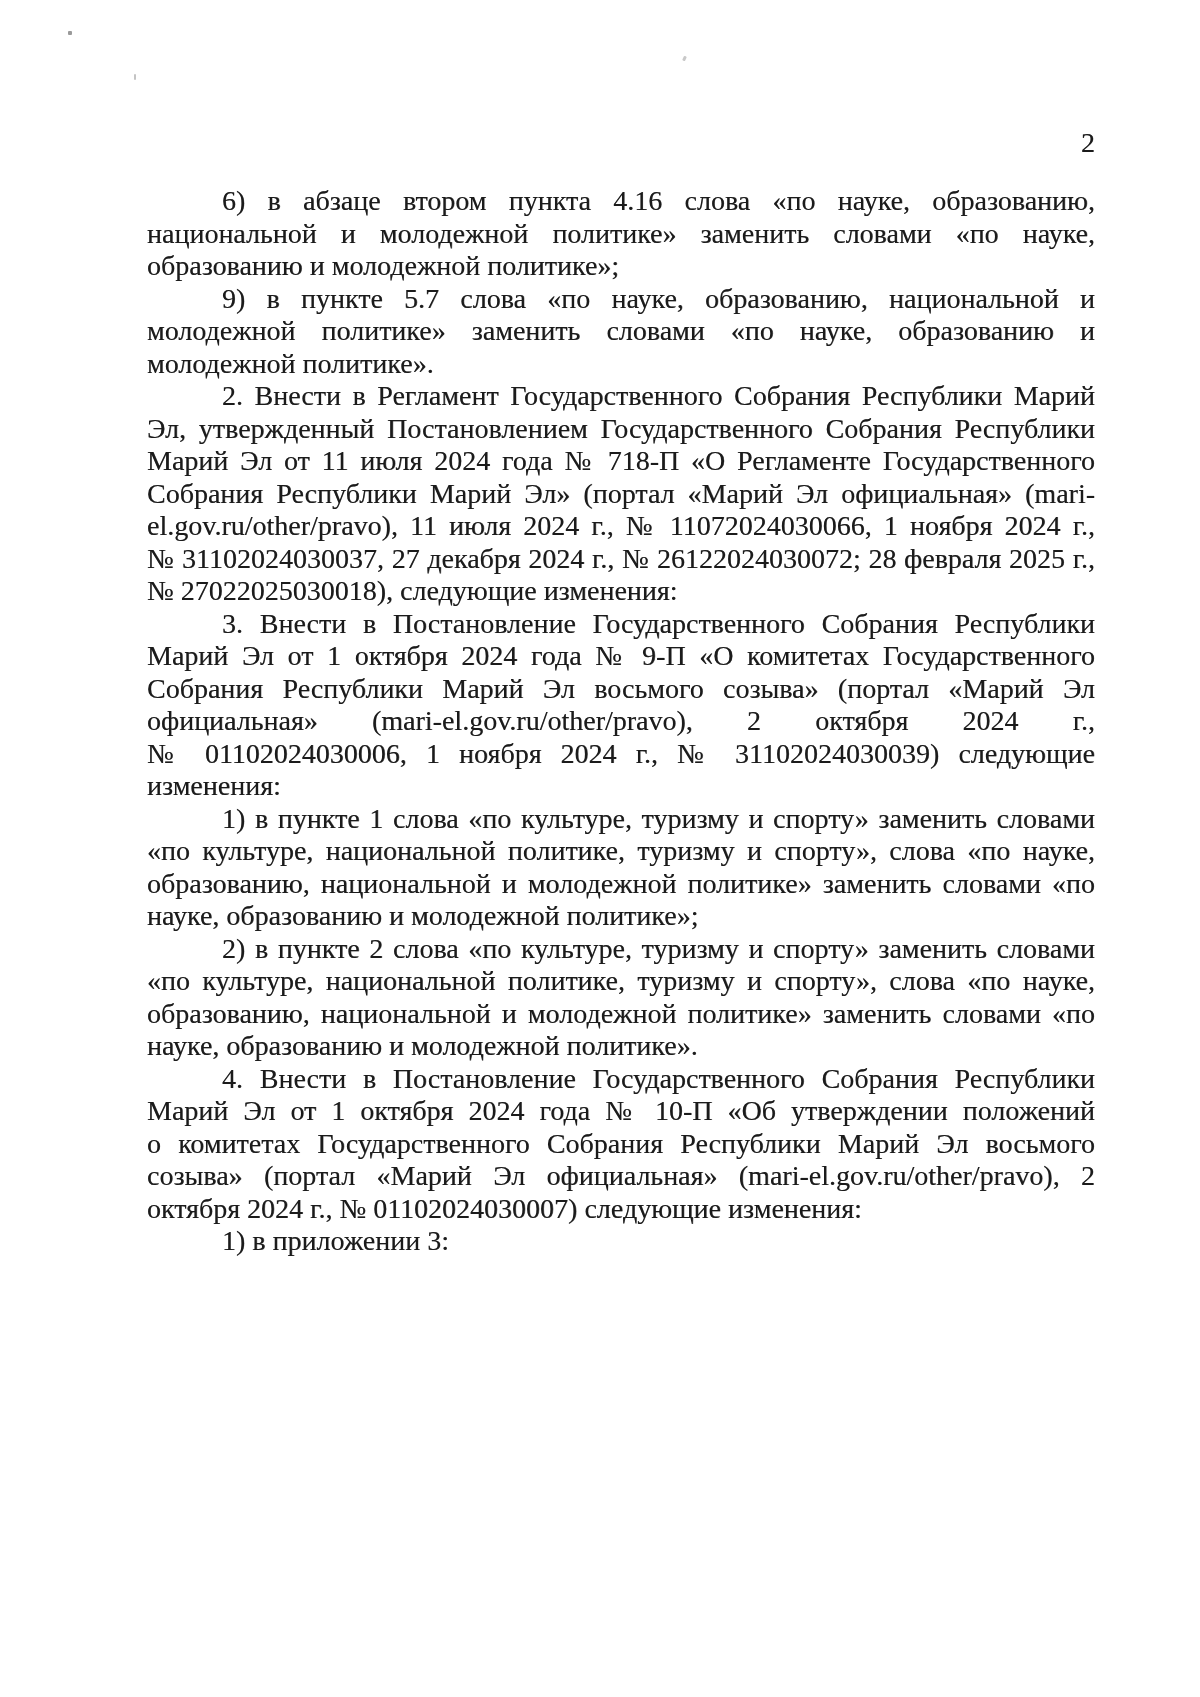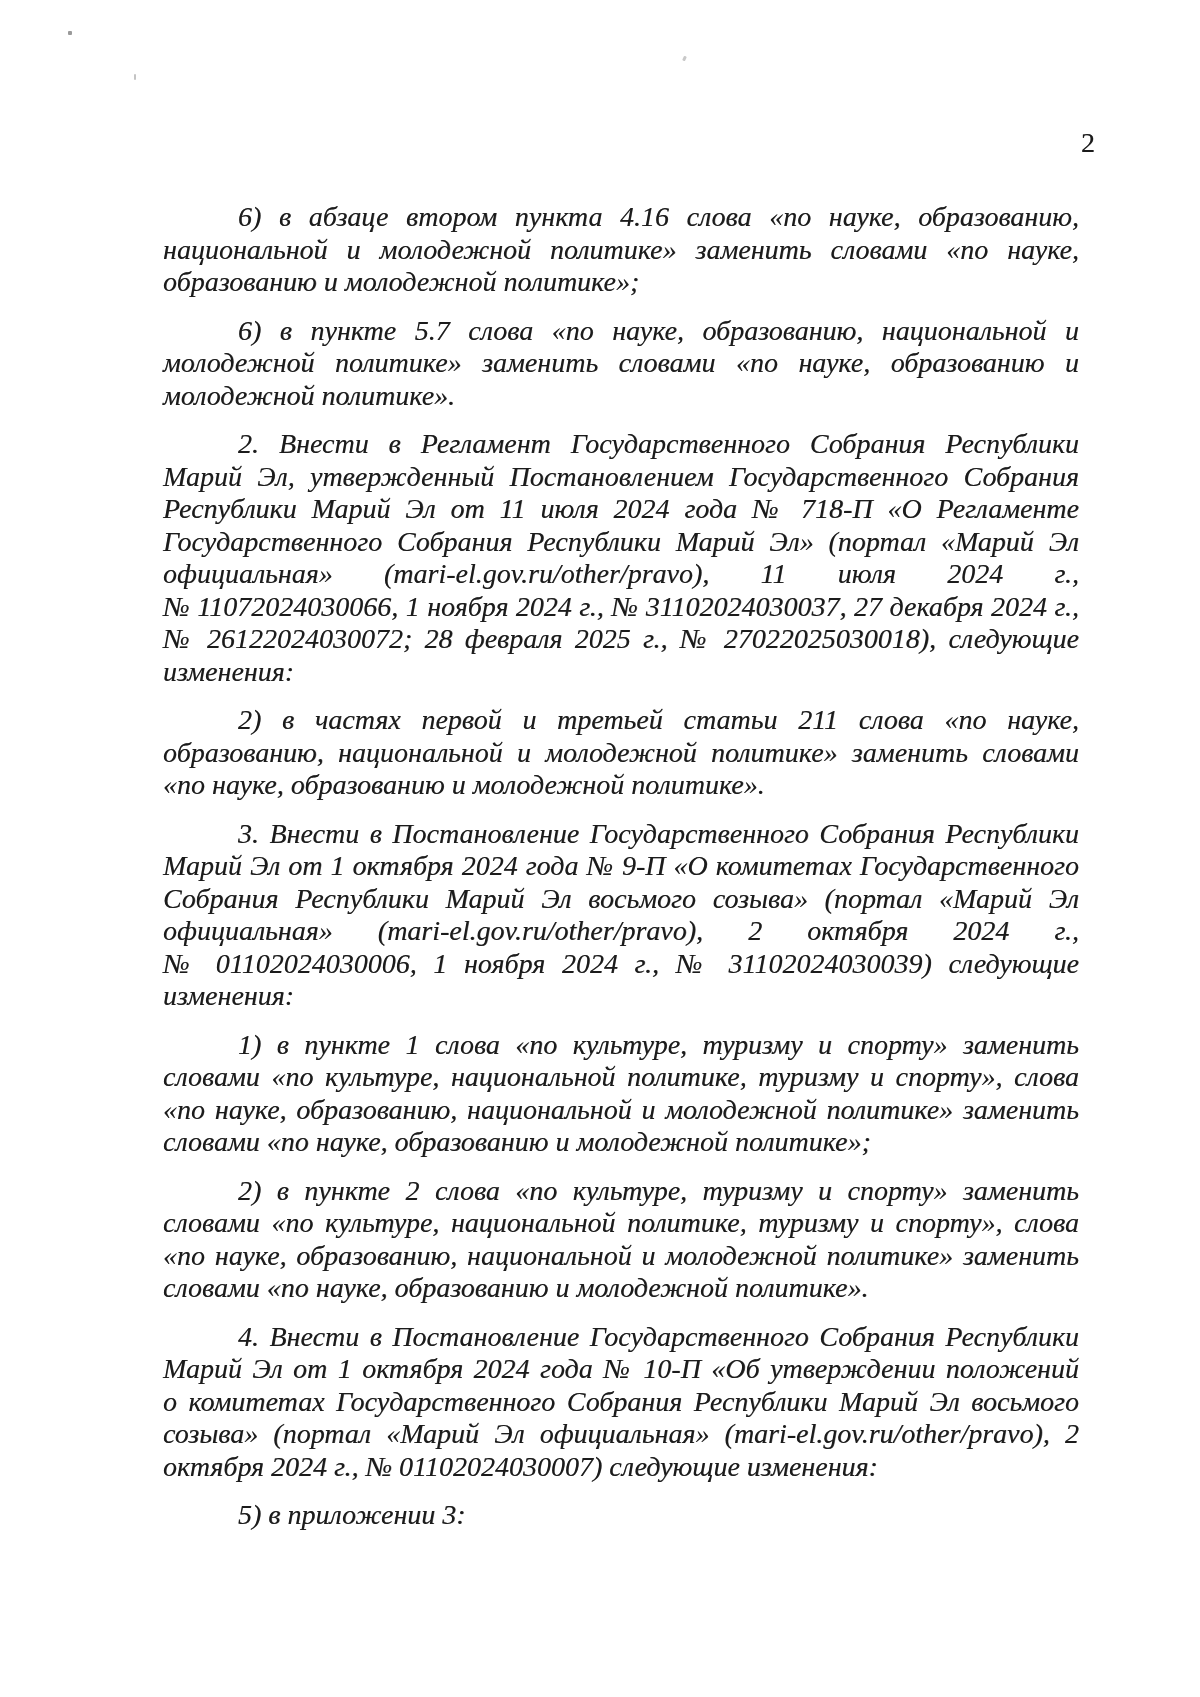--- a/index.html
+++ b/index.html
@@ -30,24 +30,23 @@
     position: absolute;
     top: 185px;
     left: 147px;
     width: 948px;
     font-size: 28px;
     line-height: 32.5px;
     text-align: justify;
     text-shadow: 0.35px 0 0 rgba(0,0,0,0.5);
   }
   .content p {
-    margin: 16px;
+    margin: 0;
     padding: 0;
     text-indent: 75px;
-    font-style: italic;
   }
   .speck {
     position: absolute;
     background: #9a9a9a;
     border-radius: 1px;
   }
   .speck.s1 { left: 68px;  top: 31px; width: 4px; height: 4px; }
   .speck.s2 { left: 134px; top: 74px; width: 2px; height: 6px; background: #c4c4c4; }
   .speck.s3 { left: 683px; top: 56px; width: 3px; height: 5px; background: #c9c9c9; transform: rotate(25deg); }
 </style>
@@ -57,23 +56,22 @@
 <div class="page">
 
   <div class="speck s1"></div>
   <div class="speck s2"></div>
   <div class="speck s3"></div>
 
   <div class="page-number">2</div>
 
   <div class="content">
     <p>6) в абзаце втором пункта 4.16 слова «по науке, образованию, национальной и молодежной политике» заменить словами «по науке, образованию и молодежной политике»;</p>
-    <p>6) в пункте 5.7 слова «по науке, образованию, национальной и молодежной политике» заменить словами «по науке, образованию и молодежной политике».</p>
+    <p>9) в пункте 5.7 слова «по науке, образованию, национальной и молодежной политике» заменить словами «по науке, образованию и молодежной политике».</p>
     <p>2. Внести в Регламент Государственного Собрания Республики Марий Эл, утвержденный Постановлением Государственного Собрания Республики Марий Эл от 11 июля 2024 года №&nbsp;718-П «О Регламенте Государственного Собрания Республики Марий Эл» (портал «Марий Эл официальная» (mari-el.gov.ru/other/pravo), 11 июля 2024&nbsp;г., №&nbsp;11072024030066, 1 ноября 2024&nbsp;г., №&nbsp;31102024030037, 27 декабря 2024&nbsp;г., №&nbsp;26122024030072; 28 февраля 2025&nbsp;г., №&nbsp;27022025030018), следующие изменения:</p>
-    <p>2) в частях первой и третьей статьи 211 слова «по науке, образованию, национальной и&nbsp;молодежной политике» заменить словами «по науке, образованию и молодежной политике».</p>
     <p>3. Внести в Постановление Государственного Собрания Республики Марий Эл от 1 октября 2024 года №&nbsp;9-П «О комитетах Государственного Собрания Республики Марий Эл восьмого созыва» (портал «Марий Эл официальная» (mari-el.gov.ru/other/pravo), 2 октября 2024&nbsp;г., №&nbsp;01102024030006, 1 ноября 2024&nbsp;г., №&nbsp;31102024030039) следующие изменения:</p>
     <p>1) в пункте 1 слова «по культуре, туризму и спорту» заменить словами «по культуре, национальной политике, туризму и спорту», слова «по науке, образованию, национальной и&nbsp;молодежной политике» заменить словами «по науке, образованию и молодежной политике»;</p>
     <p>2) в пункте 2 слова «по культуре, туризму и спорту» заменить словами «по культуре, национальной политике, туризму и спорту», слова «по науке, образованию, национальной и&nbsp;молодежной политике» заменить словами «по науке, образованию и молодежной политике».</p>
     <p>4. Внести в Постановление Государственного Собрания Республики Марий Эл от 1 октября 2024 года №&nbsp;10-П «Об утверждении положений о&nbsp;комитетах Государственного Собрания Республики Марий Эл восьмого созыва» (портал «Марий Эл официальная» (mari-el.gov.ru/other/pravo), 2 октября 2024&nbsp;г., №&nbsp;01102024030007) следующие изменения:</p>
-    <p>5) в приложении 3:</p>
+    <p>1) в приложении 3:</p>
   </div>
 
 </div>
 
 </body></html>

